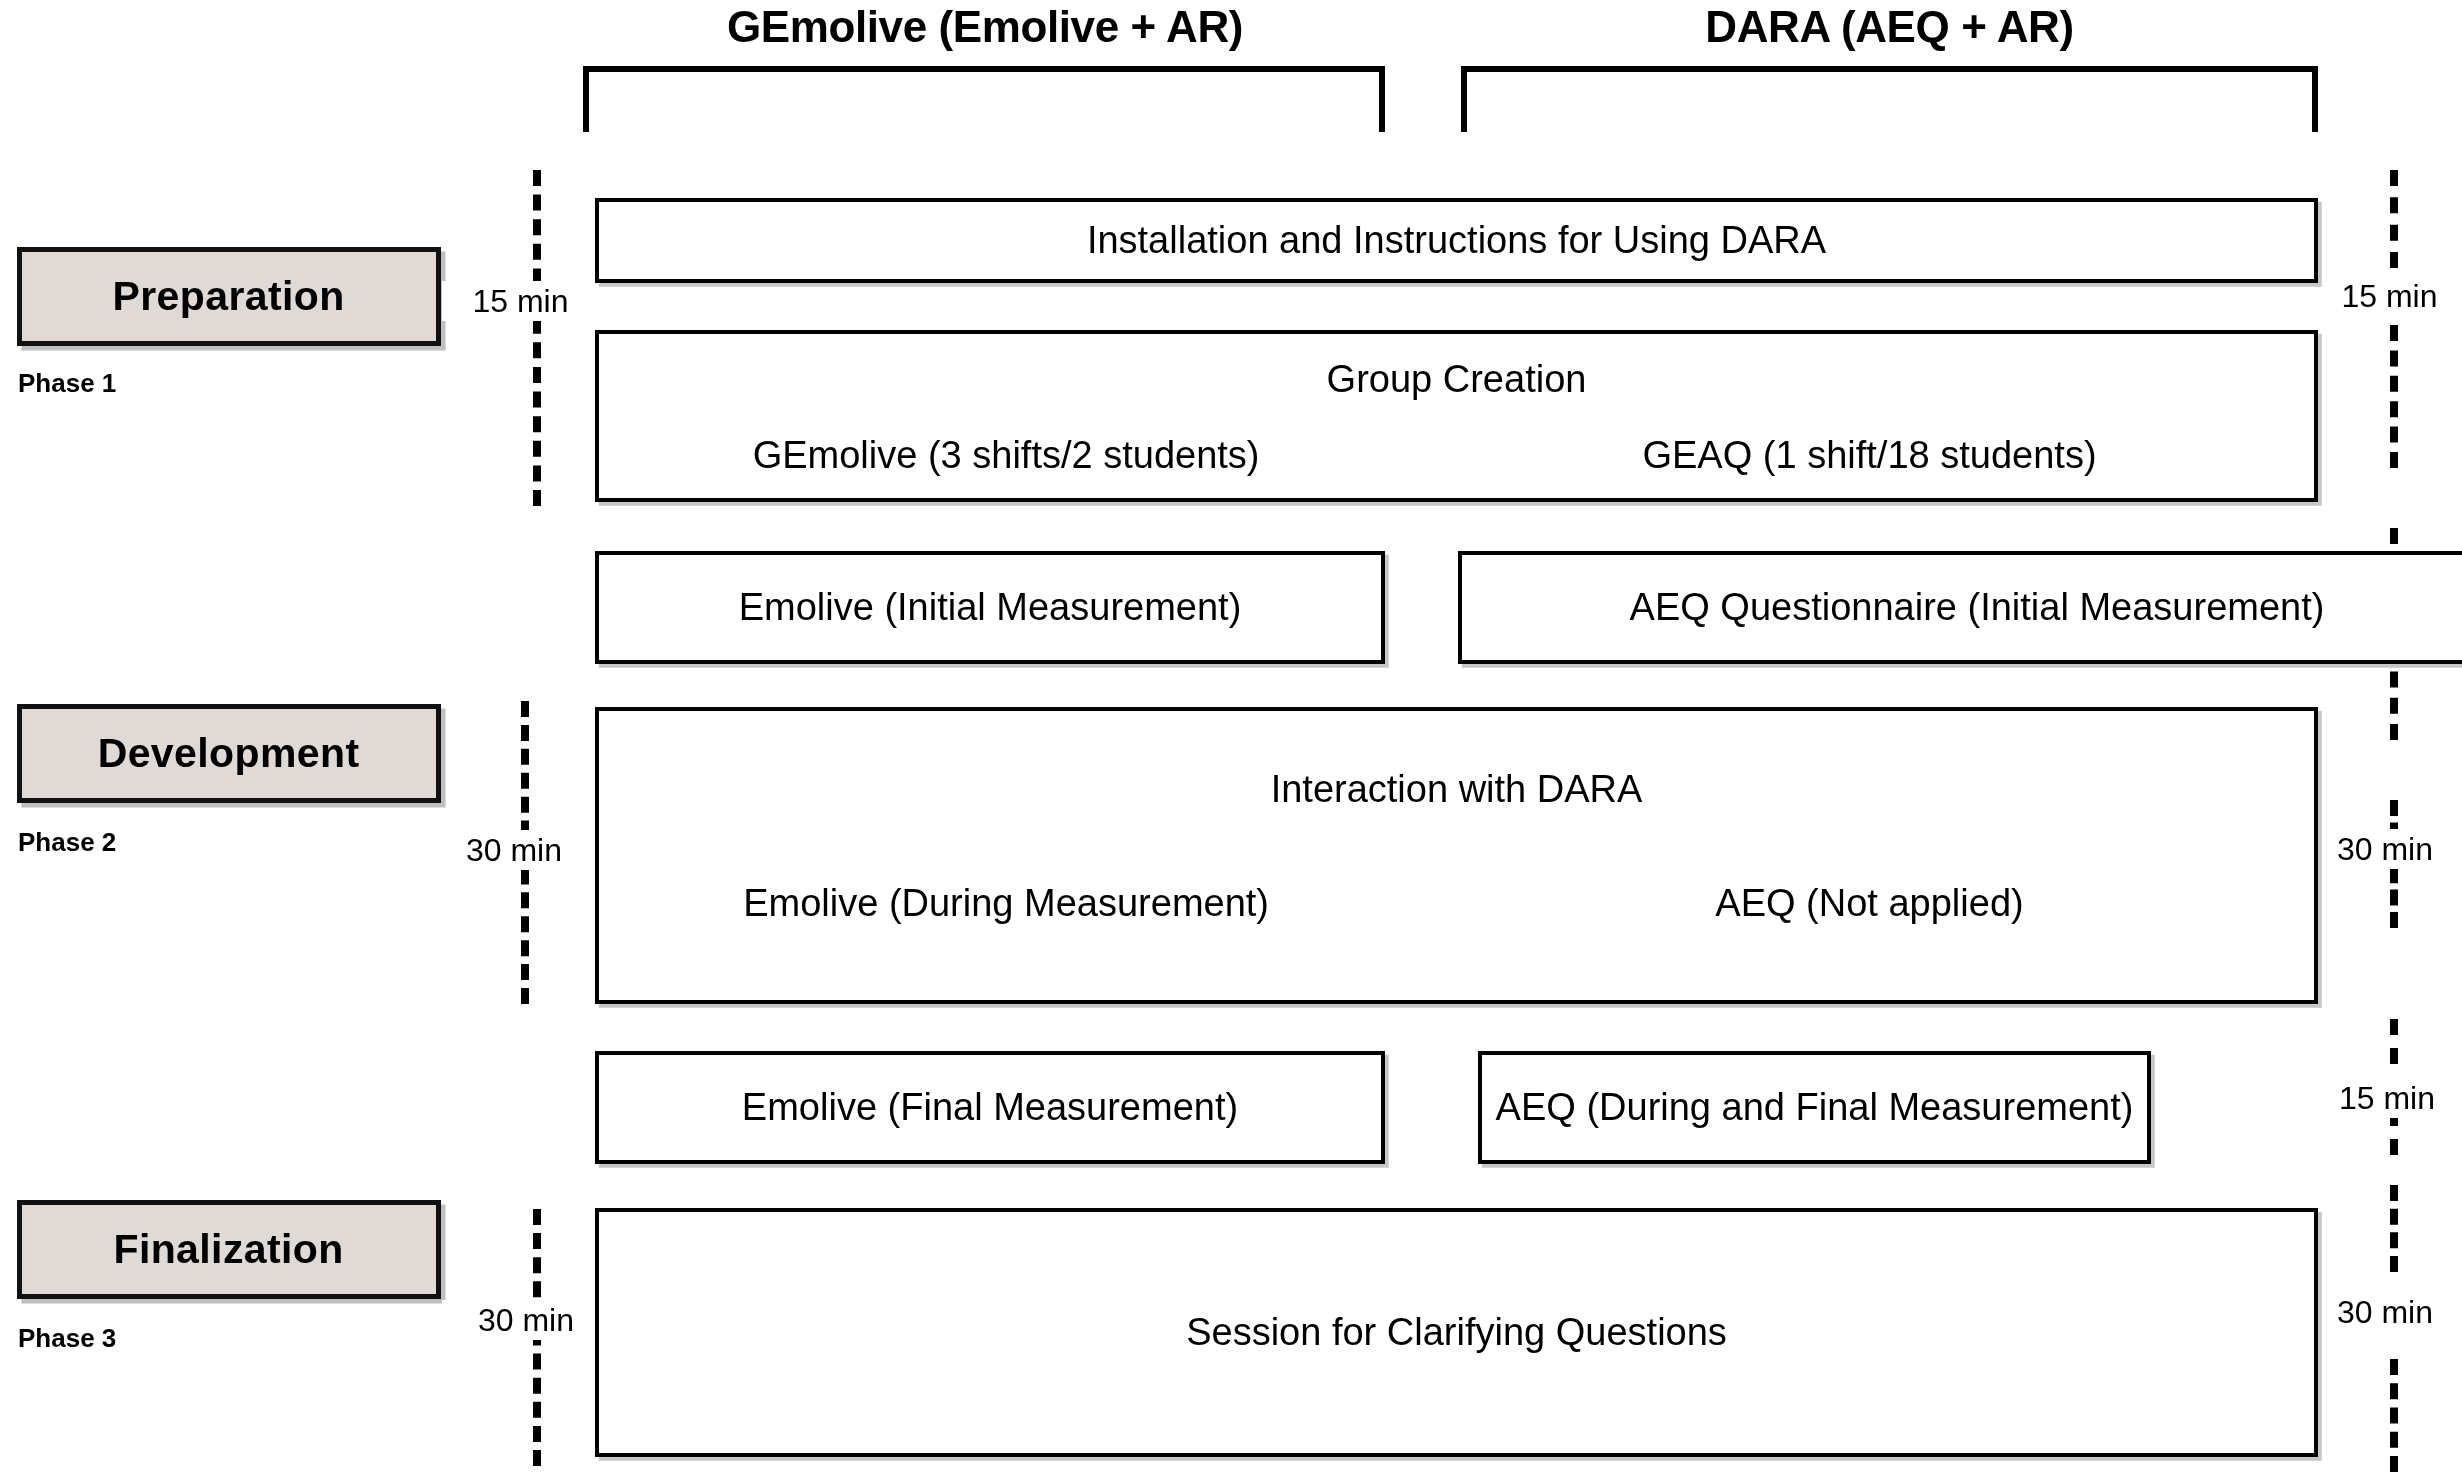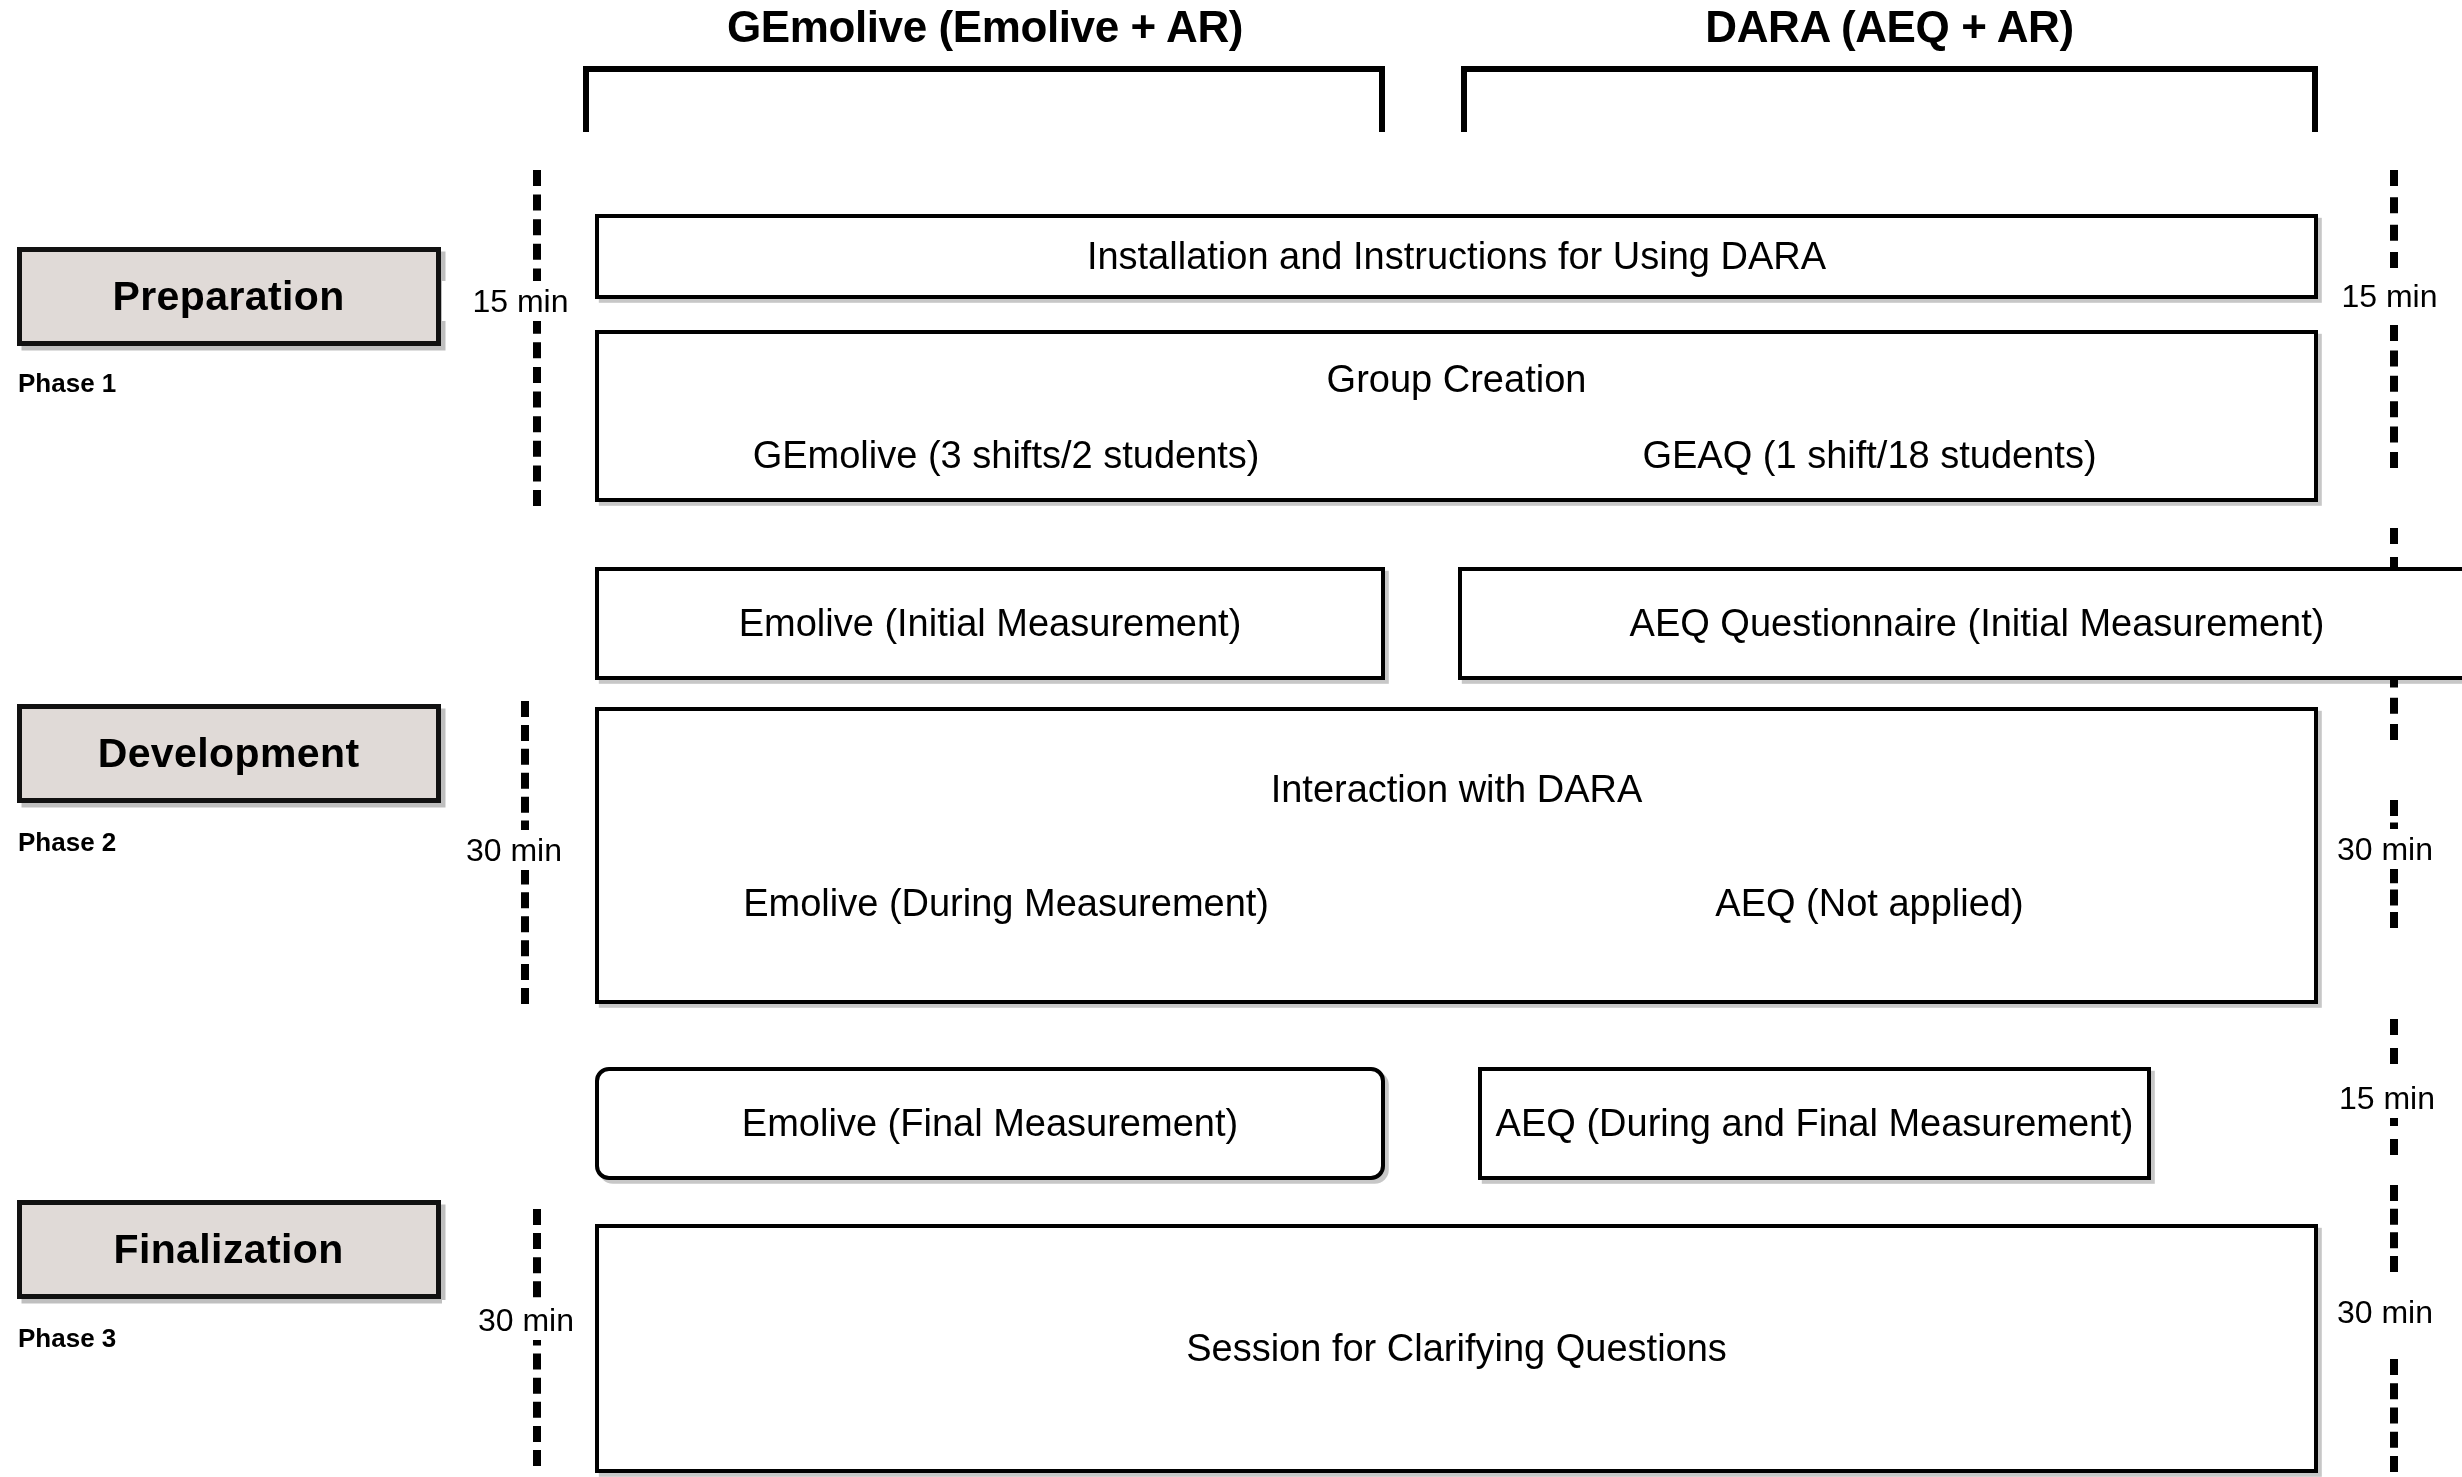--- a/index.html
+++ b/index.html
@@ -20,21 +20,21 @@
 
   .timelbl{position:absolute;font-size:32px;white-space:nowrap;background:#fff;
            padding:1.5px 3px;text-align:center;}
 
   .tbox{position:absolute;border:4.5px solid #000;background:#fff;box-sizing:border-box;
         box-shadow:3.8px 3.8px 0 rgba(0,0,0,0.22);}
   .tbox .ctr{position:absolute;left:0;right:0;text-align:center;font-size:38px;line-height:1.12;}
   .tbox .half-l{position:absolute;text-align:center;font-size:38px;line-height:1.12;}
   .tbox .half-r{position:absolute;text-align:center;font-size:38px;line-height:1.12;}
   .tbox.center-mid{display:flex;align-items:center;justify-content:center;
-                   font-size:38px;line-height:1.15;text-align:center;margin-top:16px;}
+                   font-size:38px;line-height:1.15;text-align:center;}
   .pad{padding:0 13.6px;}
 </style>
 </head>
 <body>
 
 <div id="canvas">
 
   <div class="grp-title" style="left:583px;top:1.5px;width:804px;">GEmolive (Emolive + AR)</div>
   <div class="grp-title" style="left:1461px;top:1.5px;width:857px;">DARA (AEQ + AR)</div>
 
@@ -96,21 +96,21 @@
   <div class="tbox center-mid" style="left:1458px;top:551px;width:1038px;height:113px;">
     <span class="pad">AEQ Questionnaire (Initial Measurement)</span>
   </div>
 
   <div class="tbox" style="left:595px;top:707px;width:1723px;height:297px;">
     <div class="ctr" style="top:57px;">Interaction with DARA</div>
     <div class="half-l" style="left:10.6px;top:171px;width:793px;">Emolive (During Measurement)</div>
     <div class="half-r" style="left:874px;top:171px;width:793px;">AEQ (Not applied)</div>
   </div>
 
-  <div class="tbox center-mid" style="left:595px;top:1051px;width:790px;height:113px;border-radius:14px;">
+  <div class="tbox center-mid" style="left:595px;top:1051px;width:790px;height:113px;">
     <span class="pad">Emolive (Final Measurement)</span>
   </div>
   <div class="tbox center-mid" style="left:1478px;top:1051px;width:673px;height:113px;">
     <span class="pad">AEQ (During and Final Measurement)</span>
   </div>
 
   <div class="tbox center-mid" style="left:595px;top:1208px;width:1723px;height:249px;">
     <span class="pad">Session for Clarifying Questions</span>
   </div>
 

